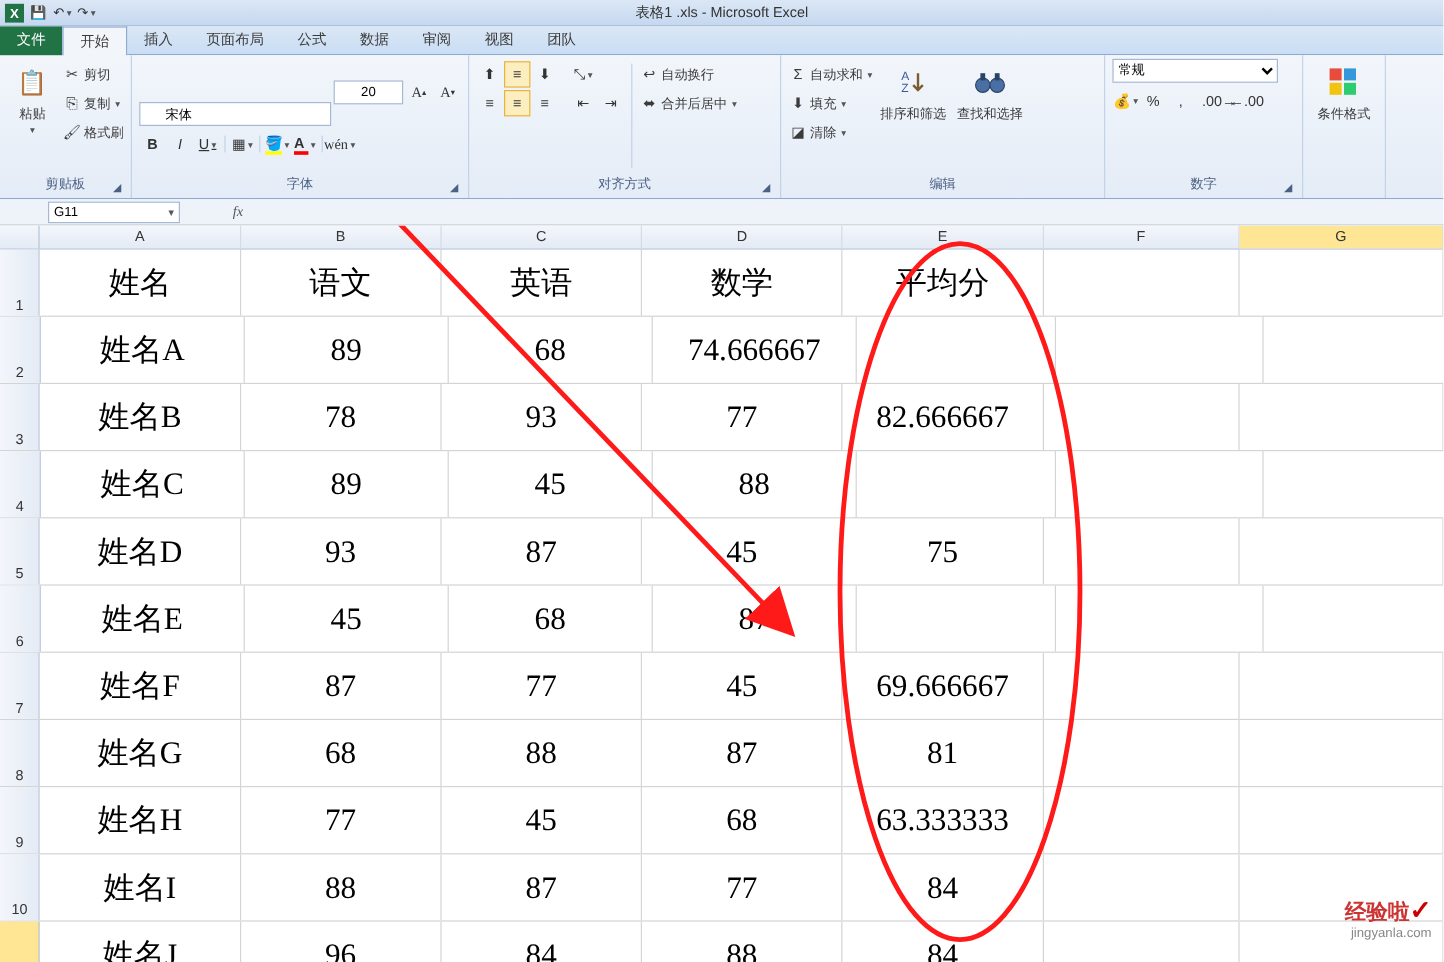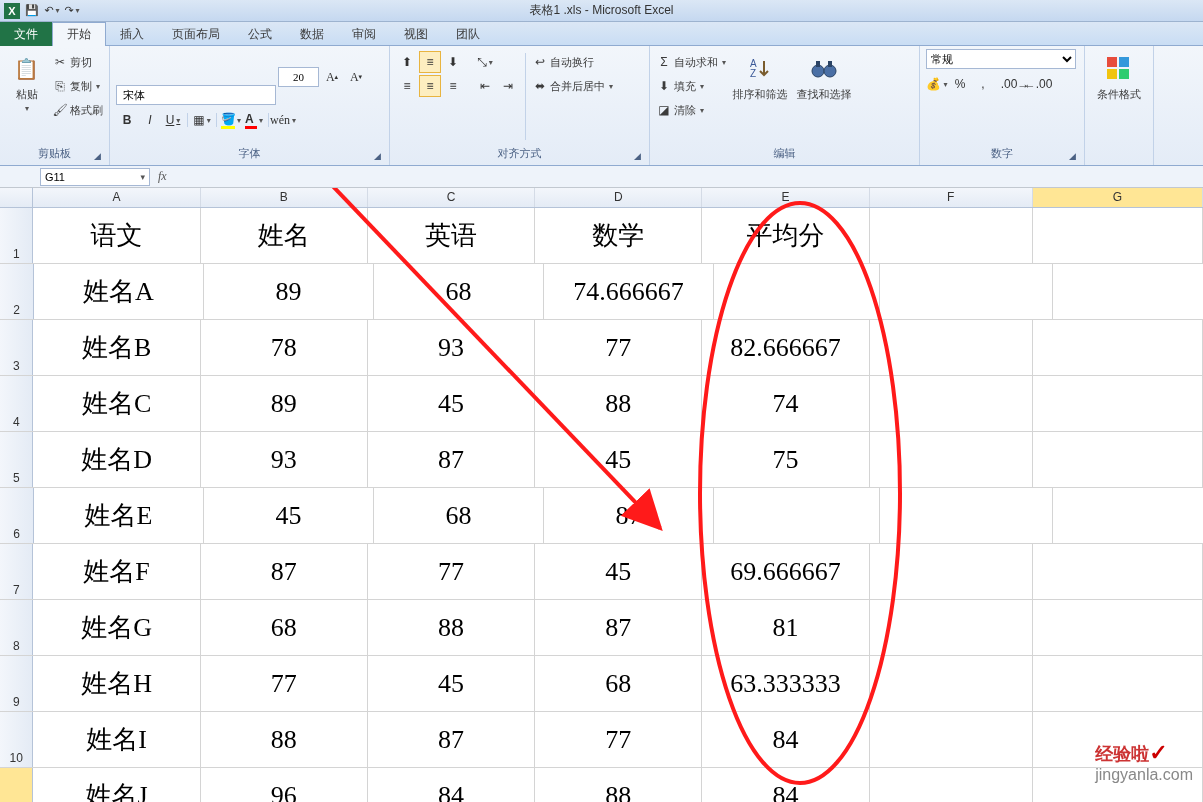--- a/index.html
+++ b/index.html
@@ -5,21 +5,21 @@
 * { margin: 0; padding: 0; box-sizing: border-box; font-family: "Microsoft YaHei", SimSun, Arial, sans-serif; }
 body { background: #fff; overflow: hidden; width: 1203px; height: 802px; position: relative; }
 
 
 .titlebar { height: 22px; background: linear-gradient(#dbe7f5, #c5d8f0); display: flex; align-items: center; font-size: 11px; color: #333; padding: 0 4px; border-bottom: 1px solid #9db3cf; }
 .titlebar .qat { display: flex; gap: 4px; align-items: center; }
 .titlebar .qat-icon { width: 16px; height: 16px; display: inline-flex; align-items: center; justify-content: center; }
 .titlebar .win-title { position: absolute; left: 50%; transform: translateX(-50%); font-size: 12px; color: #333; }
 
 
-.ribbon-tabs { height: 24px; background: linear-gradient(#dbe7f5,#c9ddf4); display: flex; align-items: flex-start; border-bottom: 1px solid #8faad0; font-size: 12px; }
+.ribbon-tabs { height: 24px; background: linear-gradient(#dbe7f5,#c9ddf4); display: flex; align-items: center; border-bottom: 1px solid #8faad0; font-size: 12px; }
 .ribbon-tabs .file-tab { background: #217346; color: #fff; padding: 4px 14px; height: 24px; display: flex; align-items: center; font-size: 12px; }
 .ribbon-tabs .tab { padding: 4px 14px; color: #3b3b3b; cursor: pointer; height: 24px; display: flex; align-items: center; }
 .ribbon-tabs .tab.active { background: #f2f6fb; border: 1px solid #8faad0; border-bottom: none; }
 
 
 .ribbon { height: 120px; background: linear-gradient(#f2f6fb,#e4ecf7); border-bottom: 1px solid #8faad0; display: flex; }
 .group { border-right: 1px solid #c2d2e8; display: flex; flex-direction: column; padding: 3px 6px 0 6px; }
 .group-body { flex: 1; display: flex; align-items: flex-start; gap: 4px; }
 .group-label { text-align: center; font-size: 11px; color: #4b6184; padding: 2px 0 4px 0; position: relative; }
 .group-label .launcher { position: absolute; right: 2px; bottom: 4px; font-size: 9px; color: #4b6184; }
@@ -30,41 +30,41 @@
 .col { display: flex; flex-direction: column; gap: 2px; padding-top: 2px; }
 .ribbon select, .ribbon input { font-size: 11px; border: 1px solid #a6b8d4; background: #fff; height: 20px; }
 .btn-sq { width: 22px; height: 22px; border: 1px solid transparent; display: inline-flex; align-items: center; justify-content: center; font-size: 12px; color: #333; }
 .sep-v { width: 1px; background: #c2d2e8; margin: 4px 2px; align-self: stretch; }
 .dd::after { content: "▾"; font-size: 8px; margin-left: 2px; color: #555; }
 
 
 .formula-bar { height: 22px; display: flex; align-items: center; border-bottom: 1px solid #c2c8d0; background: #eef3fa; }
 .name-box { width: 110px; border: 1px solid #a6b8d4; margin: 0 2px 0 40px; height: 18px; font-size: 11px; padding: 1px 4px; background: #fff; display: flex; align-items: center; justify-content: space-between; }
 .name-box .dd-btn { font-size: 9px; color: #555; }
-.fx-area { display: flex; align-items: center; flex: 1; gap: 4px; padding-left: 6px; color: #555; font-size: 12px; }
+.fx-area { display: flex; align-items: center; flex: 1; gap: 4px; padding-left: 6px; color: #555; font-size: 12px; margin-left: 36px; }
 .fx-area .fx { font-style: italic; font-family: serif; }
 .fx-input { flex: 1; height: 18px; border: none; background: transparent; font-size: 12px; }
 
 
 .grid-area { position: relative; background: #fff; height: 614px; overflow: hidden; }
 .col-headers { display: flex; background: linear-gradient(#f3f6fb,#e4ebf5); border-bottom: 1px solid #b5c3d8; height: 20px; }
 .corner { width: 34px; border-right: 1px solid #b5c3d8; }
 .col-header { border-right: 1px solid #d4dbe6; text-align: center; font-size: 12px; color: #333; line-height: 19px; }
 .col-header.active { background: #ffe695; }
 .row { display: flex; height: 56px; border-bottom: 1px solid #d4d4d4; }
 .row.hr { height: 56px; }
 .row-header { width: 34px; background: linear-gradient(90deg,#f3f6fb,#e4ebf5); border-right: 1px solid #b5c3d8; text-align: center; font-size: 12px; color: #333; display: flex; align-items: flex-end; justify-content: center; padding-bottom: 2px; }
 .row-header.active { background: #ffe695; }
 .cell { border-right: 1px solid #d4d4d4; display: flex; align-items: center; justify-content: center; font-size: 26px; font-family: SimSun, serif; color: #000; }
 
 
 .w-a { width: 170px; } .w-b { width: 170px; } .w-c { width: 170px; } .w-d { width: 170px; } .w-e { width: 170px; } .w-f { width: 166px; } .w-g { width: 173px; }
 .arrow-svg { position: absolute; }
 .watermark { position: absolute; right: 10px; bottom: 18px; font-size: 18px; font-weight: bold; color: #c33; }
-.watermark .sub { font-size: 16px; color: #888; display: block; text-align: right; font-weight: normal; }
+.watermark .sub { font-size: 11px; color: #888; display: block; text-align: right; font-weight: normal; }
 .checkmark { color: #c00; font-size: 22px; }
 </style>
 </head>
 <body>
 
 <div class="titlebar">
   <div class="qat">
     <span class="qat-icon">
       <svg width="16" height="16" viewBox="0 0 16 16">
           <rect width="16" height="16" fill="#217346"></rect>
@@ -113,22 +113,22 @@
             <span>格式刷</span>
           </div>
       </div>
     </div>
     <div class="group-label"><span>剪贴板</span><span class="launcher">◢</span></div>
   </div>
 
   <div class="group" style="min-width:280px">
     <div class="group-body" style="flex-direction:column;gap:4px;width:100%">
       <div style="display:flex;gap:2px;align-items:center">
-        <input style="width: 160px; padding: 1px 6px; margin-top: 36px;" value="宋体">
-        <input style="width: 41px; text-align: center; font-family: Liberation Serif, serif;" value="20">
+        <input style="width: 160px; padding: 1px 21px; margin-top: 36px;" value="宋体">
+        <input style="width: 58px; text-align: center;" value="20">
         <span class="btn-sq" style="font-family:serif">A<sup style="font-size:7px">▴</sup></span>
         <span class="btn-sq" style="font-family:serif">A<sup style="font-size:7px">▾</sup></span>
       </div>
       <div style="display:flex;gap:1px;align-items:center">
         <span class="btn-sq" style="font-weight:bold">B</span>
         <span class="btn-sq" style="font-style:italic">I</span>
         <span class="btn-sq dd" style="text-decoration:underline">U</span>
         <span class="sep-v"></span>
         <span class="btn-sq dd">▦</span>
         <span class="sep-v"></span>
@@ -215,21 +215,21 @@
             </svg>
         </span>
         <span>查找和选择</span>
       </div>
     </div>
     <div class="group-label"><span>编辑</span></div>
   </div>
 
   <div class="group" style="min-width:165px">
     <div class="group-body" style="flex-direction:column;gap:4px;width:100%">
-      <select style="width:150px"><option>常规</option></select>
+      <select style="width:138px"><option>常规</option></select>
       <div style="display:flex;gap:1px">
         <span class="btn-sq dd">💰</span>
         <span class="btn-sq">%</span>
         <span class="btn-sq">,</span>
         <span style="width:8px"></span>
         <span class="btn-sq">.00→</span>
         <span class="btn-sq">←.00</span>
       </div>
     </div>
     <div class="group-label"><span>数字</span><span class="launcher">◢</span></div>
@@ -271,22 +271,22 @@
     <div class="col-header w-b">B</div>
     <div class="col-header w-c">C</div>
     <div class="col-header w-d">D</div>
     <div class="col-header w-e">E</div>
     <div class="col-header w-f">F</div>
     <div class="col-header w-g active">G</div>
   </div>
 
   <div class="row hr">
     <div class="row-header">1</div>
+    <div class="cell w-a">姓名</div>
     <div class="cell w-b">语文</div>
-    <div class="cell w-a">姓名</div>
     <div class="cell w-d">英语</div>
     <div class="cell w-c">数学</div>
     <div class="cell w-e">平均分</div>
     <div class="cell w-f"></div>
     <div class="cell w-g"></div>
   </div>
 
   <div id="data-rows">
       <div class="row">
         <div class="row-header">2</div>
@@ -306,21 +306,20 @@
         <div class="cell w-e">82.666667</div>
         <div class="cell w-f"></div>
         <div class="cell w-g"></div>
       </div>
       <div class="row">
         <div class="row-header">4</div>
         <div class="cell w-a">姓名C</div>
         <div class="cell w-b">89</div>
         <div class="cell w-c">45</div>
         <div class="cell w-d">88</div>
-        <div class="cell w-e">74</div>
         <div class="cell w-f"></div>
         <div class="cell w-g"></div>
       </div>
       <div class="row">
         <div class="row-header">5</div>
         <div class="cell w-a">姓名D</div>
         <div class="cell w-b">93</div>
         <div class="cell w-c">87</div>
         <div class="cell w-d">45</div>
         <div class="cell w-e">75</div>

